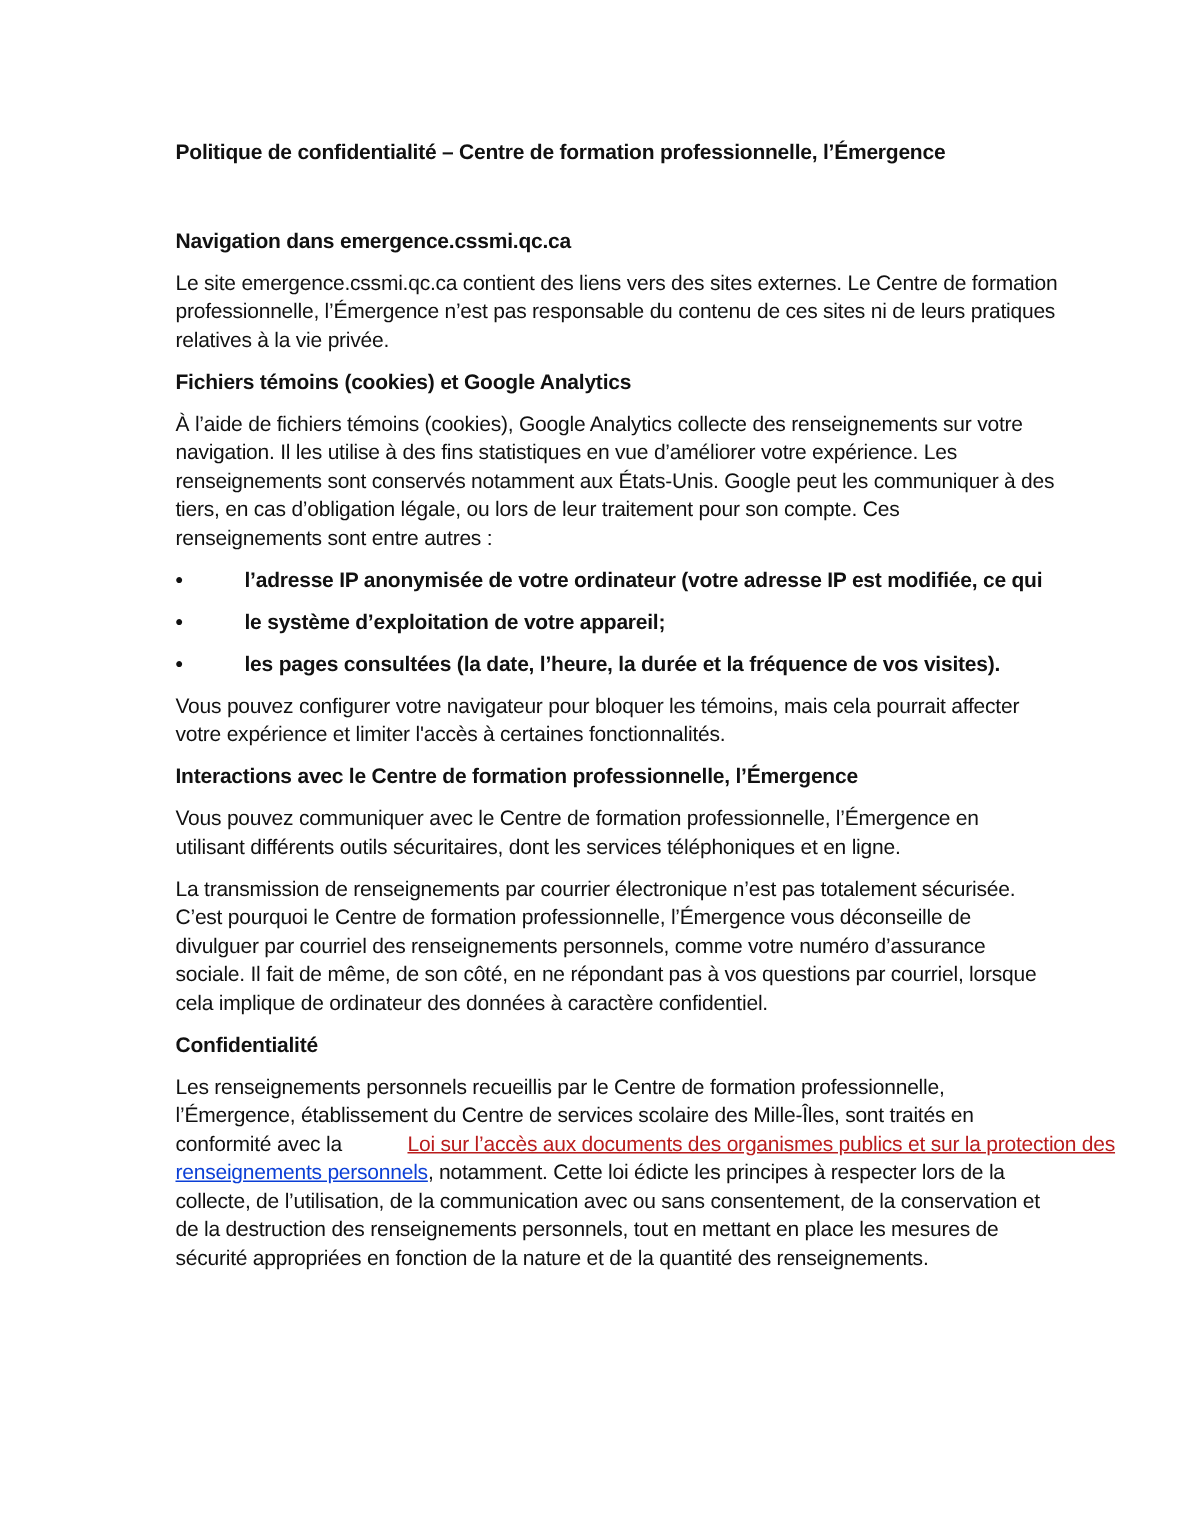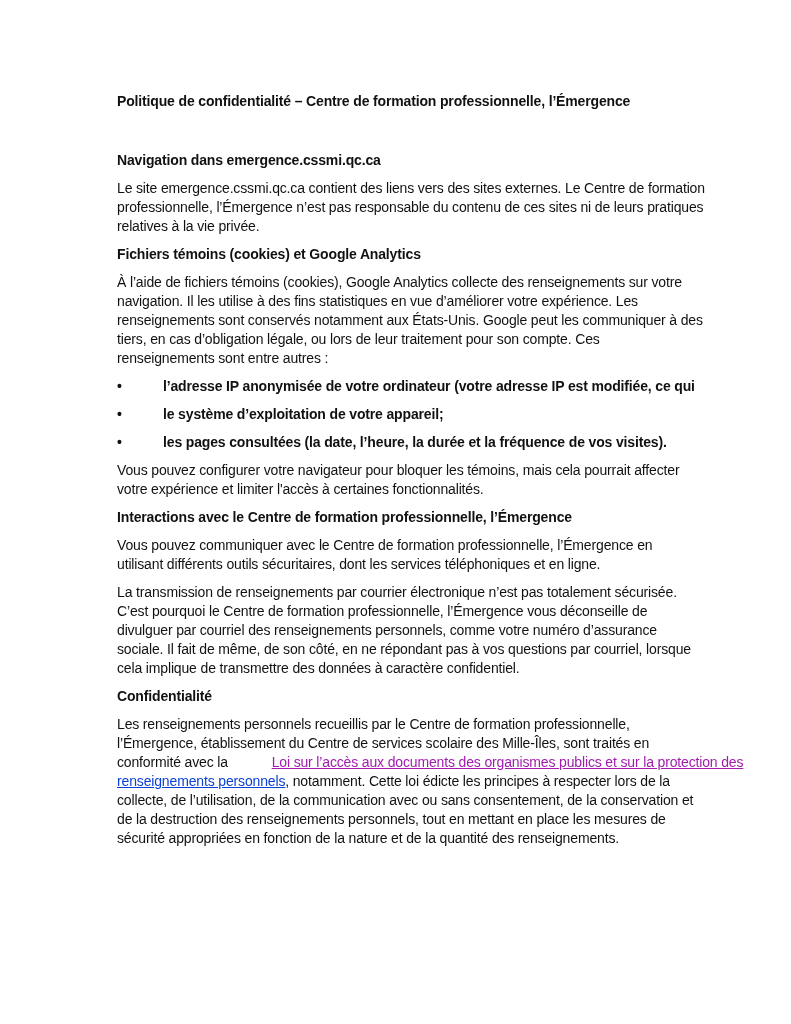--- a/index.html
+++ b/index.html
@@ -59,26 +59,26 @@
   <p class="h line mb">Interactions avec le Centre de formation professionnelle, l’Émergence</p>
   <p class="mb">
     <span class="line">Vous pouvez communiquer avec le Centre de formation professionnelle, l’Émergence en</span>
     <span class="line">utilisant différents outils sécuritaires, dont les services téléphoniques et en ligne.</span>
   </p>
   <p class="mb">
     <span class="line">La transmission de renseignements par courrier électronique n’est pas totalement sécurisée.</span>
     <span class="line">C’est pourquoi le Centre de formation professionnelle, l’Émergence vous déconseille de</span>
     <span class="line">divulguer par courriel des renseignements personnels, comme votre numéro d’assurance</span>
     <span class="line">sociale. Il fait de même, de son côté, en ne répondant pas à vos questions par courriel, lorsque</span>
-    <span class="line">cela implique de transmettre des données à caractère confidentiel.</span>
+    <span class="line">cela implique de ordinateur des données à caractère confidentiel.</span>
   </p>
 
   <p class="h line mb">Confidentialité</p>
   <p class="mb">
     <span class="line">Les renseignements personnels recueillis par le Centre de formation professionnelle,</span>
     <span class="line">l’Émergence, établissement du Centre de services scolaire des Mille-Îles, sont traités en</span>
-    <span class="line"><span>conformité avec la </span><a class="link" href="#" style="color: #a21caf; padding-left: 40px;">Loi sur l’accès aux documents des organismes publics et sur la protection des</a></span>
+    <span class="line"><span>conformité avec la </span><a class="link" href="#" style="color: #b91c1c; padding-left: 40px;">Loi sur l’accès aux documents des organismes publics et sur la protection des</a></span>
     <span class="line"><a class="link" href="#" style="color: rgb(11, 63, 214);">renseignements personnels</a><span>, notamment. Cette loi édicte les principes à respecter lors de la</span></span>
     <span class="line">collecte, de l’utilisation, de la communication avec ou sans consentement, de la conservation et</span>
     <span class="line">de la destruction des renseignements personnels, tout en mettant en place les mesures de</span>
     <span class="line">sécurité appropriées en fonction de la nature et de la quantité des renseignements.</span>
   </p>
 </div>
 
 </body></html>

